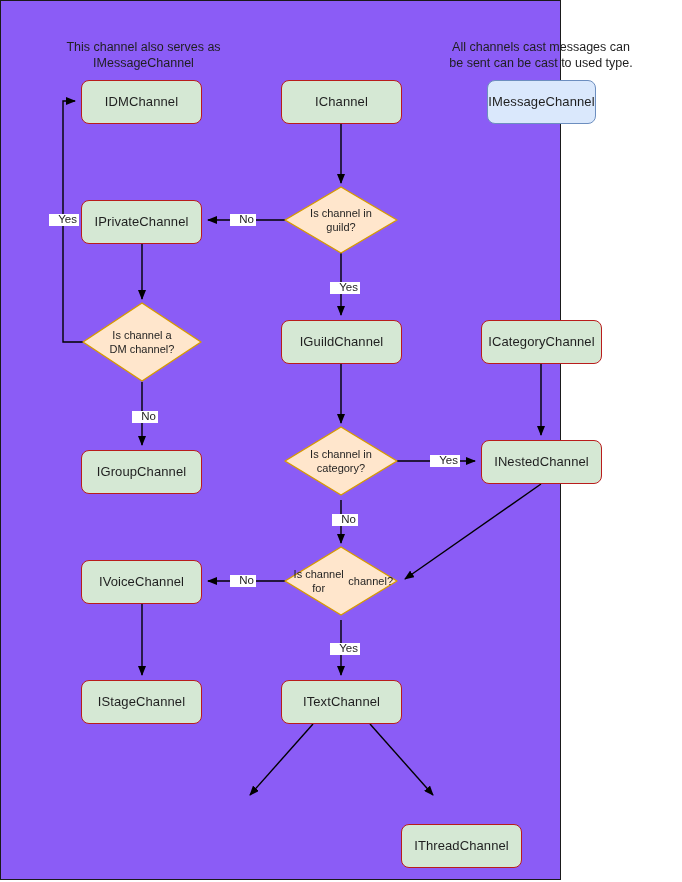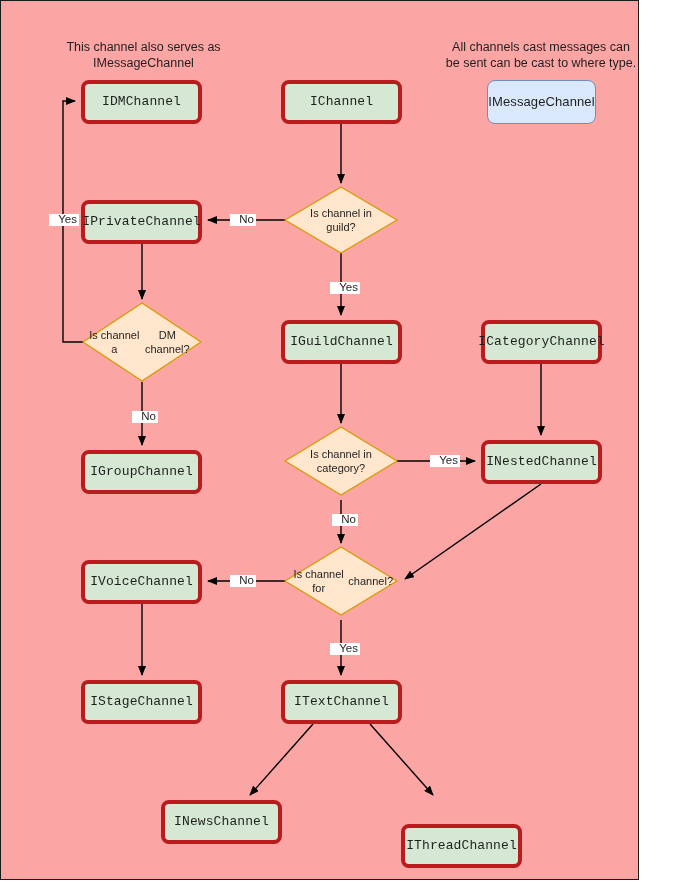--- a/index.html
+++ b/index.html
@@ -9,25 +9,25 @@
     background: #ffffff;
   }
   body {
     width: 682px;
     height: 882px;
     font-family: "Liberation Sans", sans-serif;
     overflow: hidden;
   }
   #page-frame {
     position: relative;
-    width: 639px;
+    width: 561px;
     height: 880px;
     border: 1px solid #1a1a1a;
     box-sizing: border-box;
-    background: #fca5a5;
+    background: #8b5cf6;
   }
   #diagram-svg {
     position: absolute;
     left: 0;
     top: 0;
     width: 680px;
     height: 880px;
   }
   .node-box {
     position: absolute;
@@ -37,22 +37,21 @@
     align-items: center;
     justify-content: center;
     text-align: center;
     font-size: 13px;
     color: #1f1f1f;
     line-height: 1.25;
     letter-spacing: 0.1px;
   }
   .node-green {
     background: #d5e8d4;
-    border: 4px solid #b91c1c;
-    font-family: Liberation Mono, monospace;
+    border: 1px solid #b91c1c;
   }
   .node-blue {
     background: #dae8fc;
     border: 1px solid #6c8ebf;
   }
   .node-diamond-label {
     position: absolute;
     display: flex;
     align-items: center;
     justify-content: center;
@@ -149,21 +148,21 @@
     </g>
   </svg>
 
   <div class="annotation" style="left:50px; top:38px; width:185px;">
     <div>This channel also serves as</div>
     <div>IMessageChannel</div>
   </div>
 
   <div class="annotation" style="left:435px; top:38px; width:210px;">
     <div>All channels cast messages can</div>
-    <div>be sent can be cast to where type.</div>
+    <div>be sent can be cast to used type.</div>
   </div>
 
 
   <div class="node-box node-green" style="left:80px; top:79px; width:121px; height:44px;">IDMChannel</div>
 
   <div class="node-box node-green" style="left:280px; top:79px; width:121px; height:44px;">IChannel</div>
 
   <div class="node-box node-blue" style="left:486px; top:79px; width:109px; height:44px;">IMessageChannel</div>
 
   <div class="node-box node-green" style="left:80px; top:199px; width:121px; height:44px;">IPrivateChannel</div>
@@ -171,34 +170,33 @@
   <div class="node-box node-green" style="left:80px; top:449px; width:121px; height:44px;">IGroupChannel</div>
 
   <div class="node-box node-green" style="left:280px; top:319px; width:121px; height:44px;">IGuildChannel</div>
 
   <div class="node-box node-green" style="left:480px; top:319px; width:121px; height:44px;">ICategoryChannel</div>
 
   <div class="node-box node-green" style="left:80px; top:559px; width:121px; height:44px;">IVoiceChannel</div>
 
   <div class="node-box node-green" style="left:480px; top:439px; width:121px; height:44px;">INestedChannel</div>
 
-  <div class="node-box node-green" style="left:80px; top:679px; width:121px; height:44px;border-radius:7px;">IStageChannel</div>
+  <div class="node-box node-green" style="left:80px; top:679px; width:121px; height:44px;">IStageChannel</div>
 
   <div class="node-box node-green" style="left:280px; top:679px; width:121px; height:44px;">ITextChannel</div>
 
-  <div class="node-box node-green" style="left:160px; top:799px; width:121px; height:44px;">INewsChannel</div>
 
   <div class="node-box node-green" style="left:400px; top:799px; width:121px; height:44px;margin-top:24px;">IThreadChannel</div>
 
   <div class="node-diamond-label" style="left:290px; top:199px; width:100px; height:42px; flex-direction:column;">
     <span>Is channel in</span>
     <span>guild?</span>
   </div>
 
-  <div class="node-diamond-label" style="left:88px; top:321px; width:106px; height:42px; flex-direction:row;">
+  <div class="node-diamond-label" style="left:88px; top:321px; width:106px; height:42px; flex-direction:column;">
     <span>Is channel a</span>
     <span>DM channel?</span>
   </div>
 
   <div class="node-diamond-label" style="left:290px; top:440px; width:100px; height:42px; flex-direction:column;">
     <span>Is channel in</span>
     <span>category?</span>
   </div>
 
   <div class="node-diamond-label" style="left:288px; top:560px; width:104px; height:42px; flex-direction:row;">

